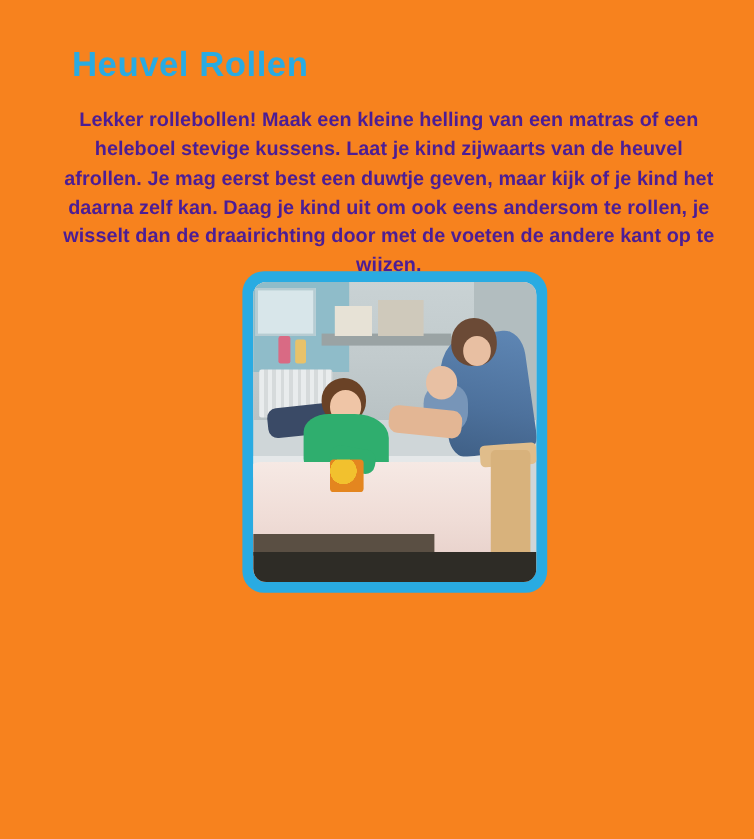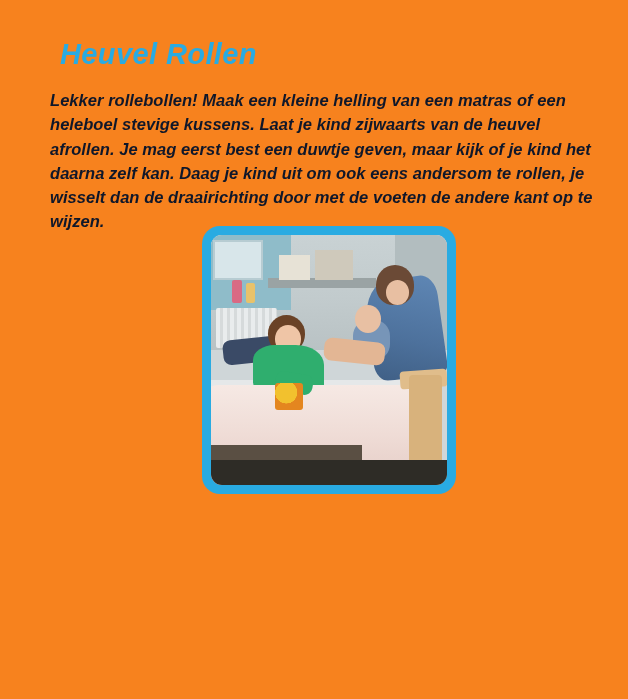--- a/index.html
+++ b/index.html
@@ -11,43 +11,43 @@
     height: 699px;
     background: #F7821E;
     font-family: "Liberation Sans", sans-serif;
     overflow: hidden;
   }
   .page {
     position: relative;
     width: 524px;
     height: 699px;
     box-sizing: border-box;
-    font-style: italic;
   }
   .title {
     position: absolute;
     left: 60px;
     top: 34px;
     font-size: 29px;
     font-weight: bold;
     color: #29ABE2;
     letter-spacing: 0.4px;
     line-height: 40px;
     white-space: nowrap;
   }
   .body-text {
     position: absolute;
     left: 50px;
     top: 88px;
     width: 548px;
     font-size: 16.5px;
     font-weight: bold;
-    color: #0f172a;
+    color: #4c1d95;
     line-height: 24.3px;
     letter-spacing: 0.05px;
+    text-align: center;
   }
   .photo-frame {
     position: absolute;
     left: 202px;
     top: 226px;
     width: 254px;
     height: 268px;
     background: #29ABE2;
     border-radius: 18px;
     box-sizing: border-box;

